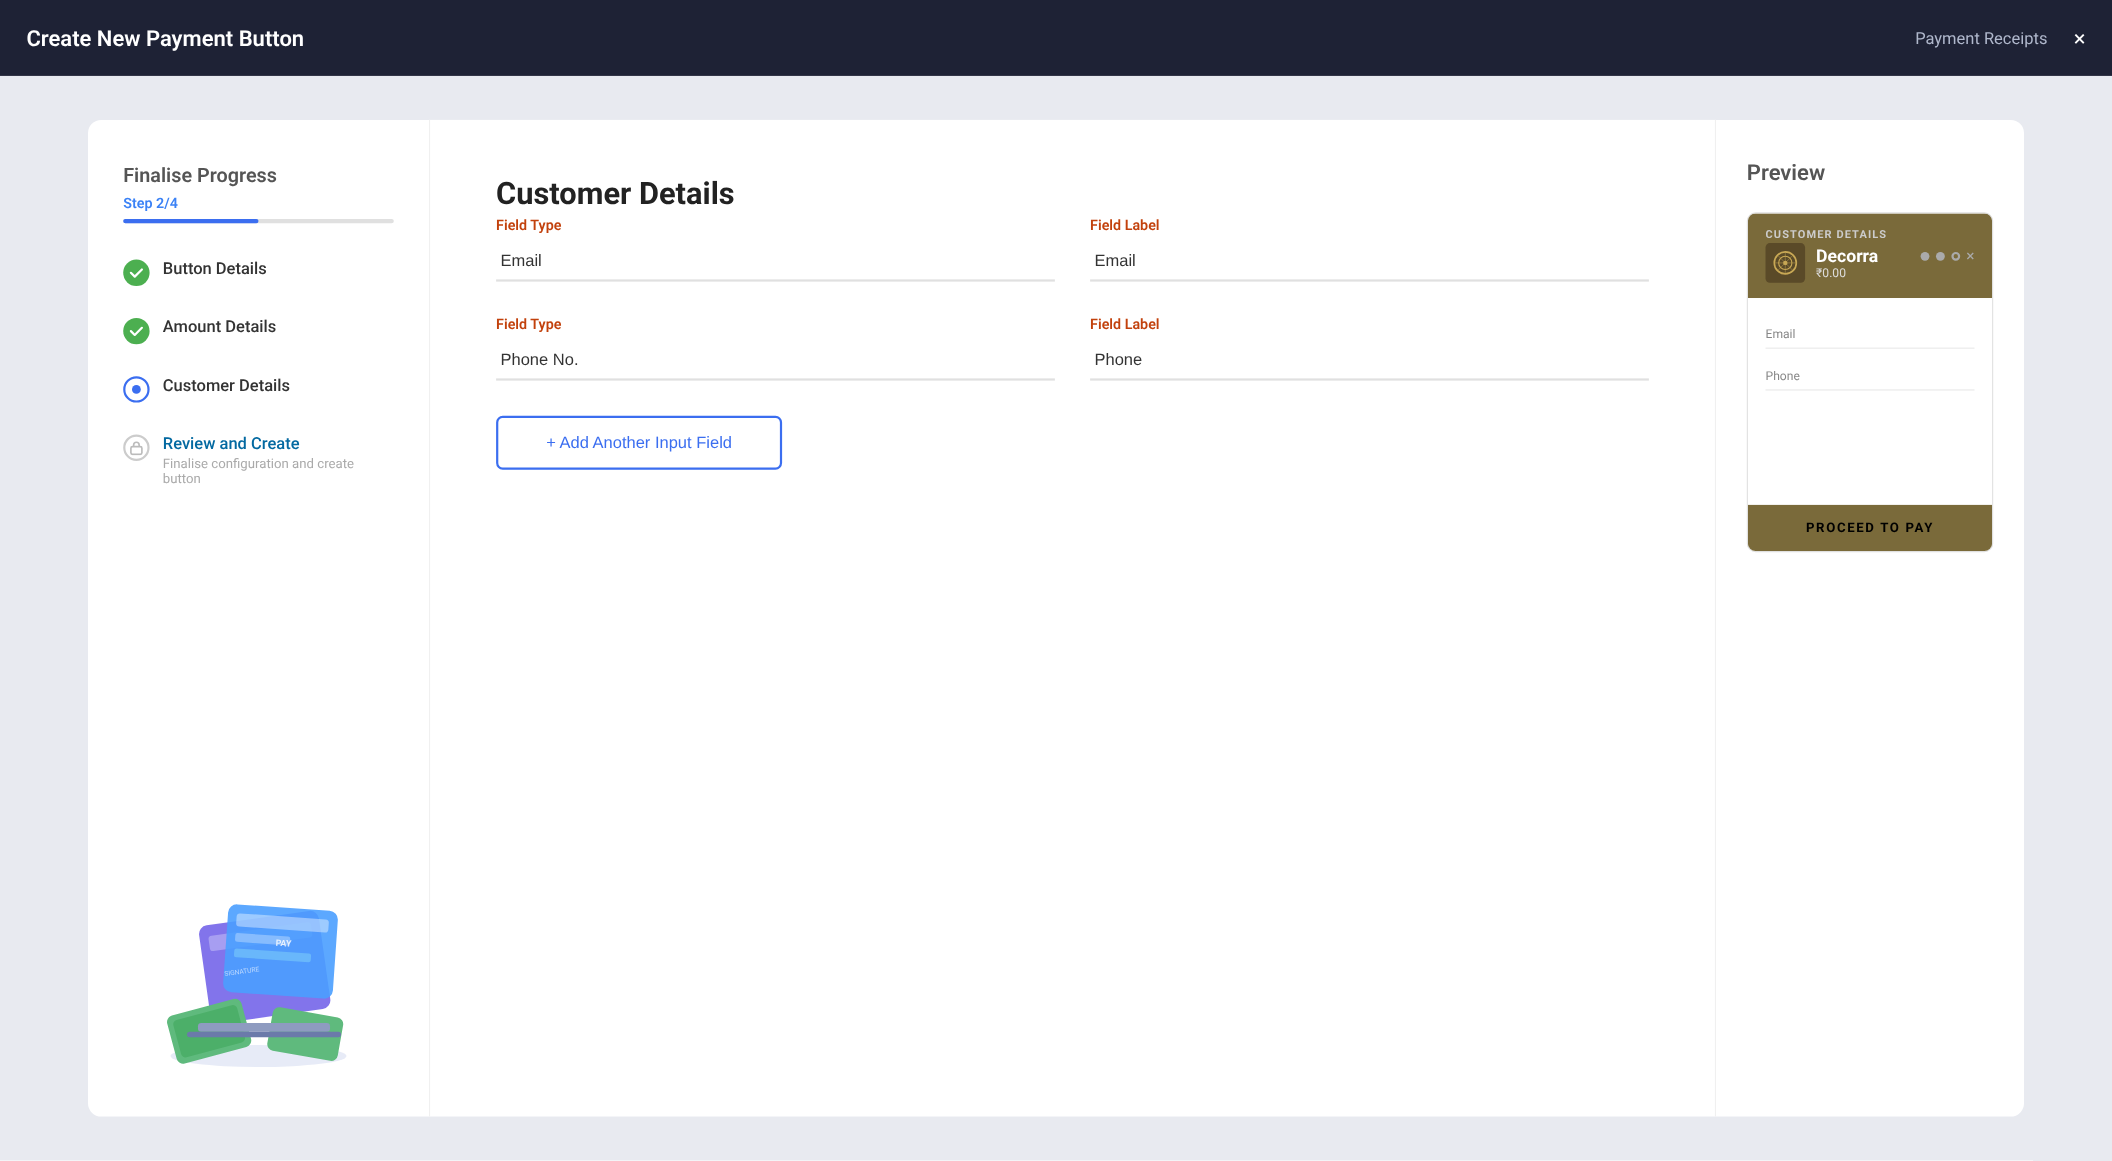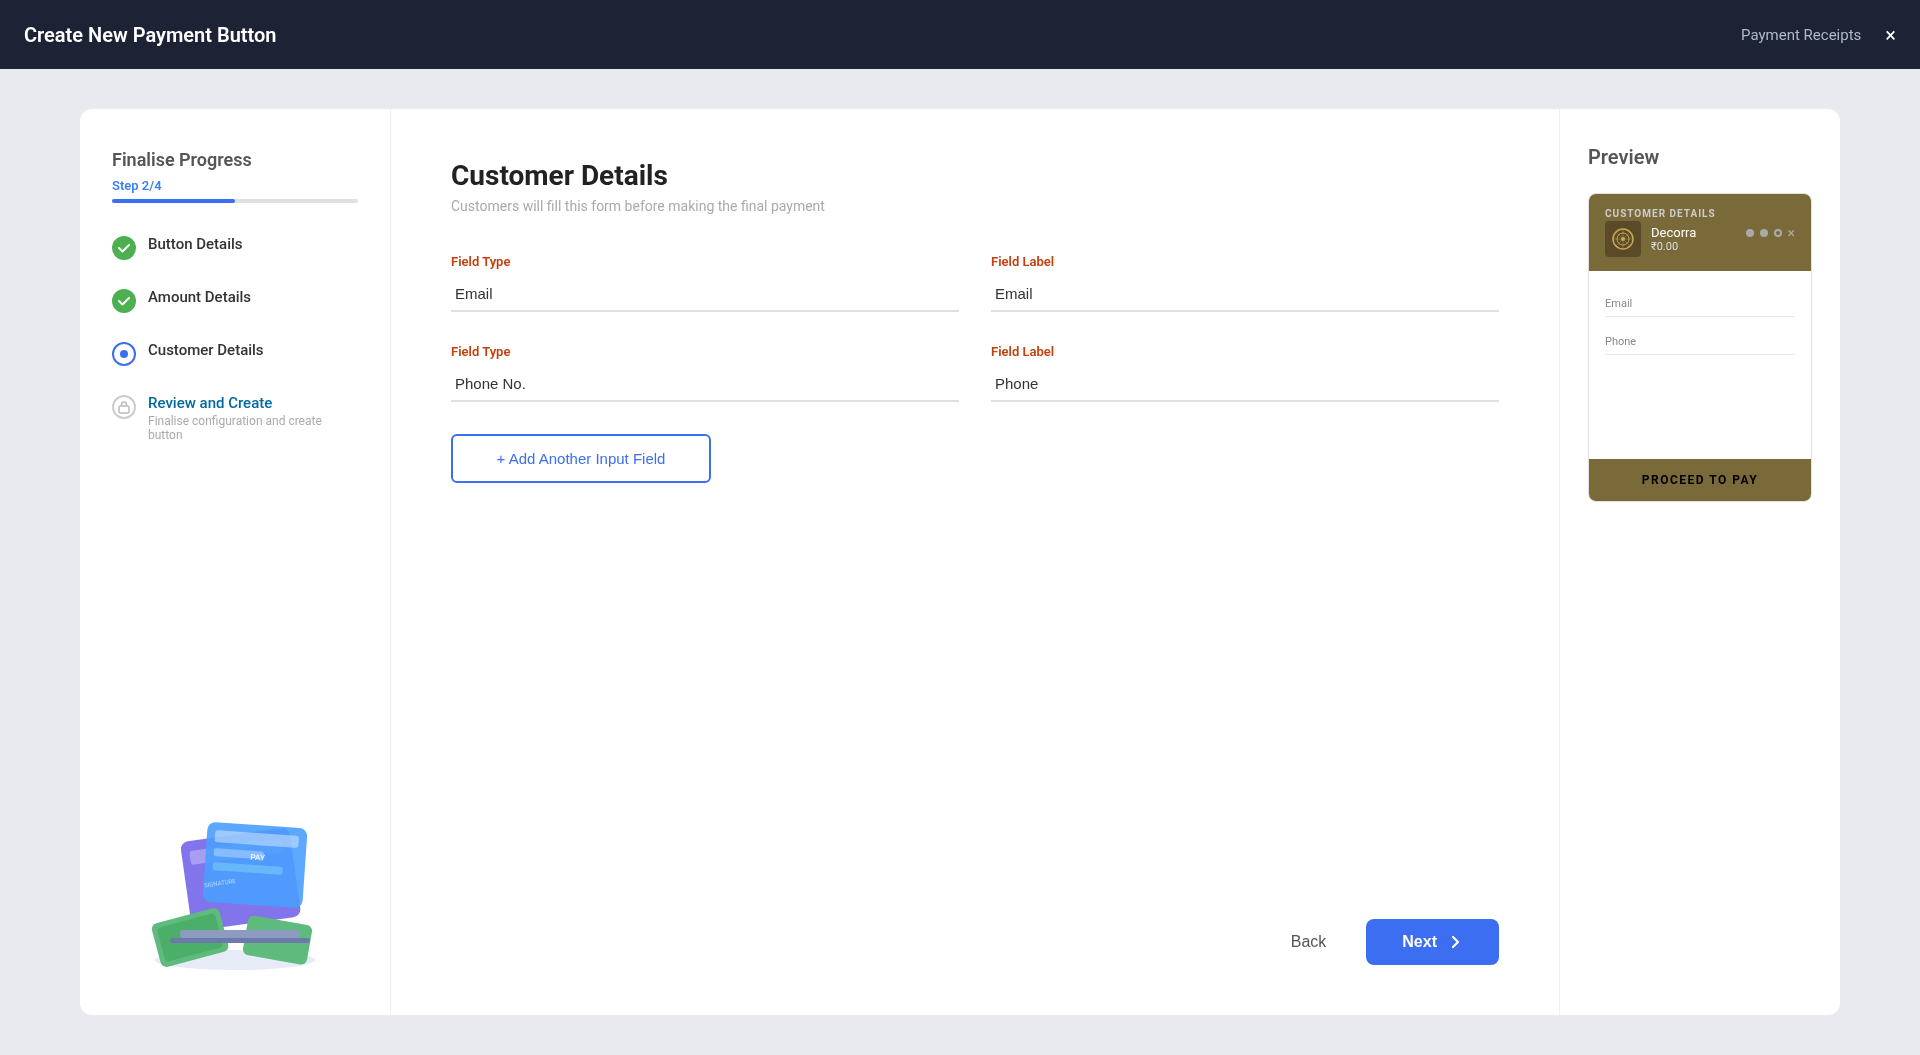--- a/index.html
+++ b/index.html
@@ -291,22 +291,22 @@
       background: #5a4a28;
       border-radius: 4px;
       display: flex;
       align-items: center;
       justify-content: center;
       color: #c8a855;
       font-size: 18px;
     }
     .preview-merchant-name {
       color: white;
-      font-size: 13px;
-      font-weight: 400;
+      font-size: 16px;
+      font-weight: 700;
     }
     .preview-amount {
       color: #ddd;
       font-size: 11px;
     }
     .preview-header-controls {
       display: flex;
       align-items: center;
       gap: 6px;
     }
@@ -449,21 +449,20 @@
 
         <text x="125" y="85" font-size="8" fill="white" font-weight="bold" transform="rotate(4 130 90)" opacity="0.8">PAY</text>
 
         <text x="78" y="108" font-size="6" fill="white" opacity="0.6" transform="rotate(-8 110 100)">SIGNATURE</text>
       </svg>
     </div>
   </div>
 
   <div class="center-content">
     <h1 class="page-title">Customer Details</h1>
-    <p class="page-subtitle">Customers will fill this form before making the final payment</p>
 
     <div class="form-row">
       <div class="form-group">
         <label class="form-label">Field Type</label>
         <input class="form-input" type="text" value="Email" style="">
       </div>
       <div class="form-group">
         <label class="form-label">Field Label</label>
         <input class="form-input" type="text" value="Email" style="">
       </div>
@@ -475,29 +474,20 @@
         <input class="form-input" type="text" value="Phone No." style="">
       </div>
       <div class="form-group">
         <label class="form-label">Field Label</label>
         <input class="form-input" type="text" value="Phone" style="">
       </div>
     </div>
 
     <button class="add-field-btn">+ Add Another Input Field</button>
 
-    <div class="bottom-nav">
-      <button class="back-btn">Back</button>
-      <button class="next-btn">
-        <span>Next</span>
-        <svg width="16" height="16" viewBox="0 0 16 16" fill="none">
-          <path d="M6 3l5 5-5 5" stroke="white" stroke-width="2.2" stroke-linecap="round" stroke-linejoin="round"></path>
-        </svg>
-      </button>
-    </div>
   </div>
 
   <div class="preview-panel">
     <div class="preview-title">Preview</div>
 
     <div class="preview-card">
 
       <div class="preview-card-header">
         <div style="display:flex;flex-direction:column;gap:2px;">
           <span class="preview-header-label">CUSTOMER DETAILS</span>

